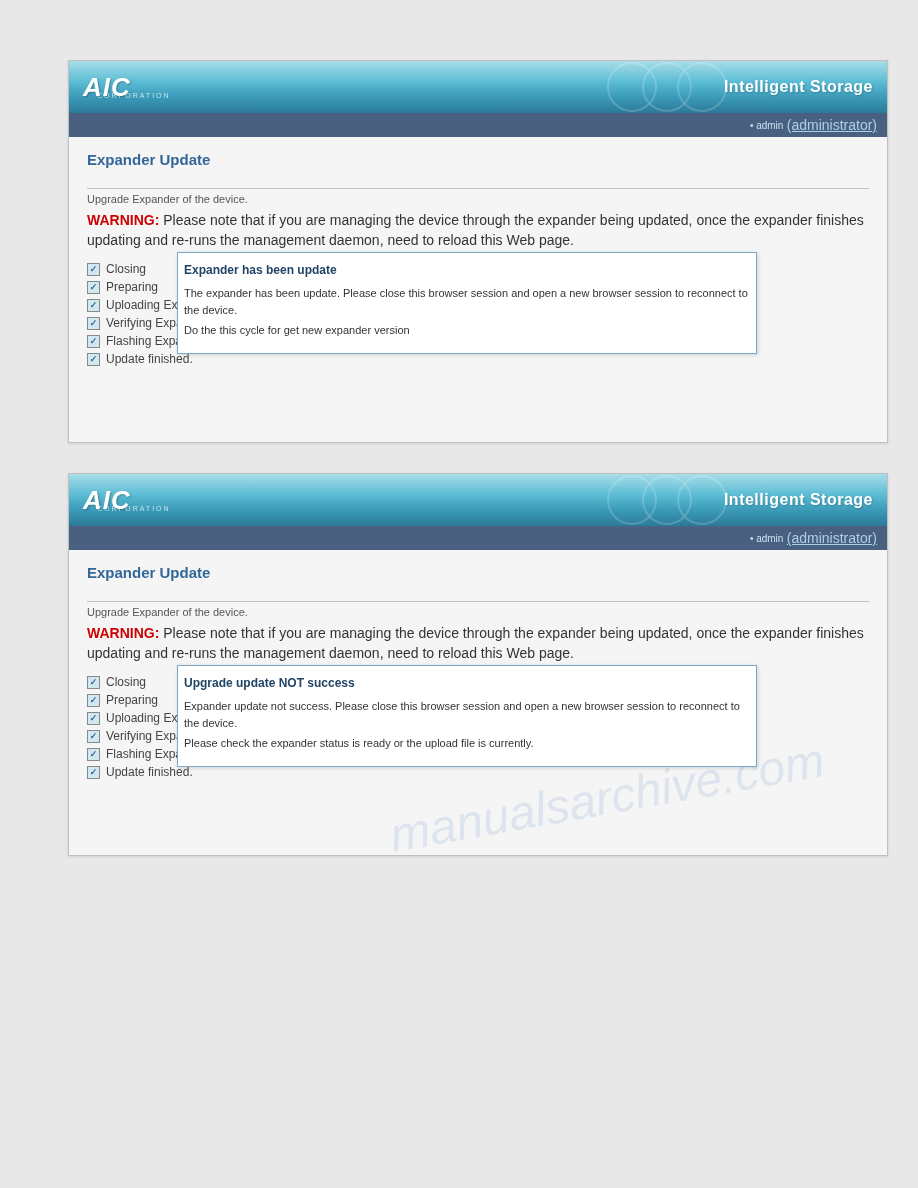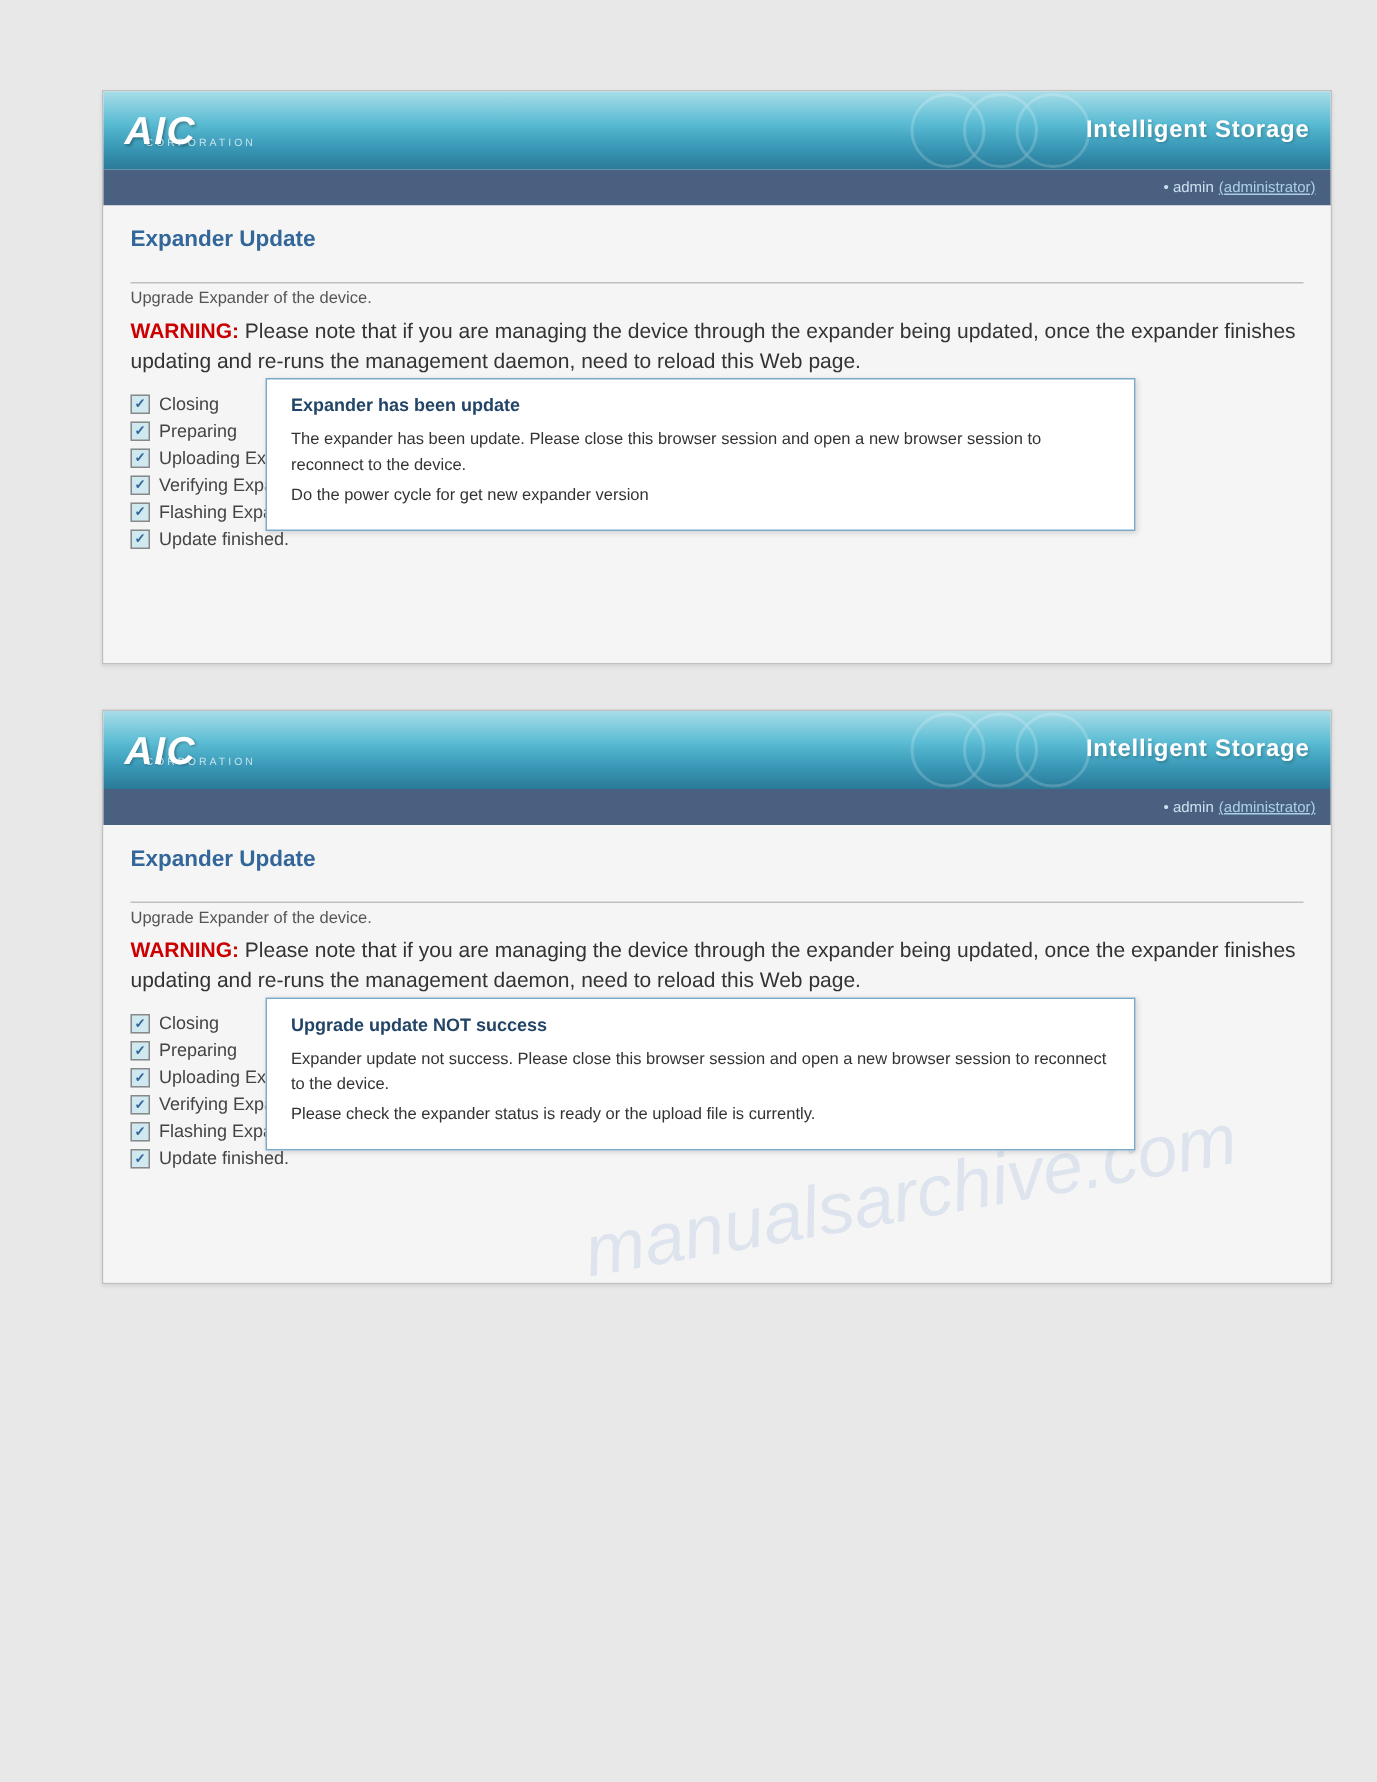--- a/index.html
+++ b/index.html
@@ -94,21 +94,21 @@
       padding: 12px 10px;
     }
 
     .admin-bar .admin-text {
       color: #cce0f0;
       font-size: 10px;
     }
 
     .admin-bar .admin-link {
       color: #aad0e8;
-      font-size: 10px;
+      font-size: 14px;
       cursor: pointer;
       text-decoration: underline;
     }
 
     
     .content-area {
       padding: 14px 18px;
       background: #f5f5f5;
     }
 
@@ -171,21 +171,21 @@
       font-weight: bold;
     }
 
     
     .dialog-box {
       position: absolute;
       top: -8px;
       left: 90px;
       background: #fff;
       border: 1px solid #7aaac8;
-      padding: 10px 16px;
+      padding: 10px 6px;
       width: 580px;
       z-index: 10;
       box-shadow: 1px 1px 4px rgba(0,0,0,0.15);
     }
 
     .dialog-title {
       font-size: 12px;
       font-weight: bold;
       color: #224466;
       margin-bottom: 8px;
@@ -241,21 +241,21 @@
         <strong>WARNING:</strong>
         <span>Please note that if you are managing the device through the expander being updated, once the expander finishes updating and re-runs the management daemon, need to reload this Web page.</span>
       </div>
       <div class="steps-container">
 
         <div class="dialog-box">
           <div class="dialog-title">Expander has been update</div>
           <div class="dialog-message">
             <span>The expander has been update. Please close this browser session and open a new browser session to reconnect to the device.</span>
           </div>
-          <div class="dialog-message">Do the power cycle for get new expander version</div>
+          <div class="dialog-message">Do the this cycle for get new expander version</div>
         </div>
 
         <div class="step-item">
           <div class="checkbox"></div>
           <span>Closing</span>
         </div>
         <div class="step-item">
           <div class="checkbox"></div>
           <span>Preparing</span>
         </div>

